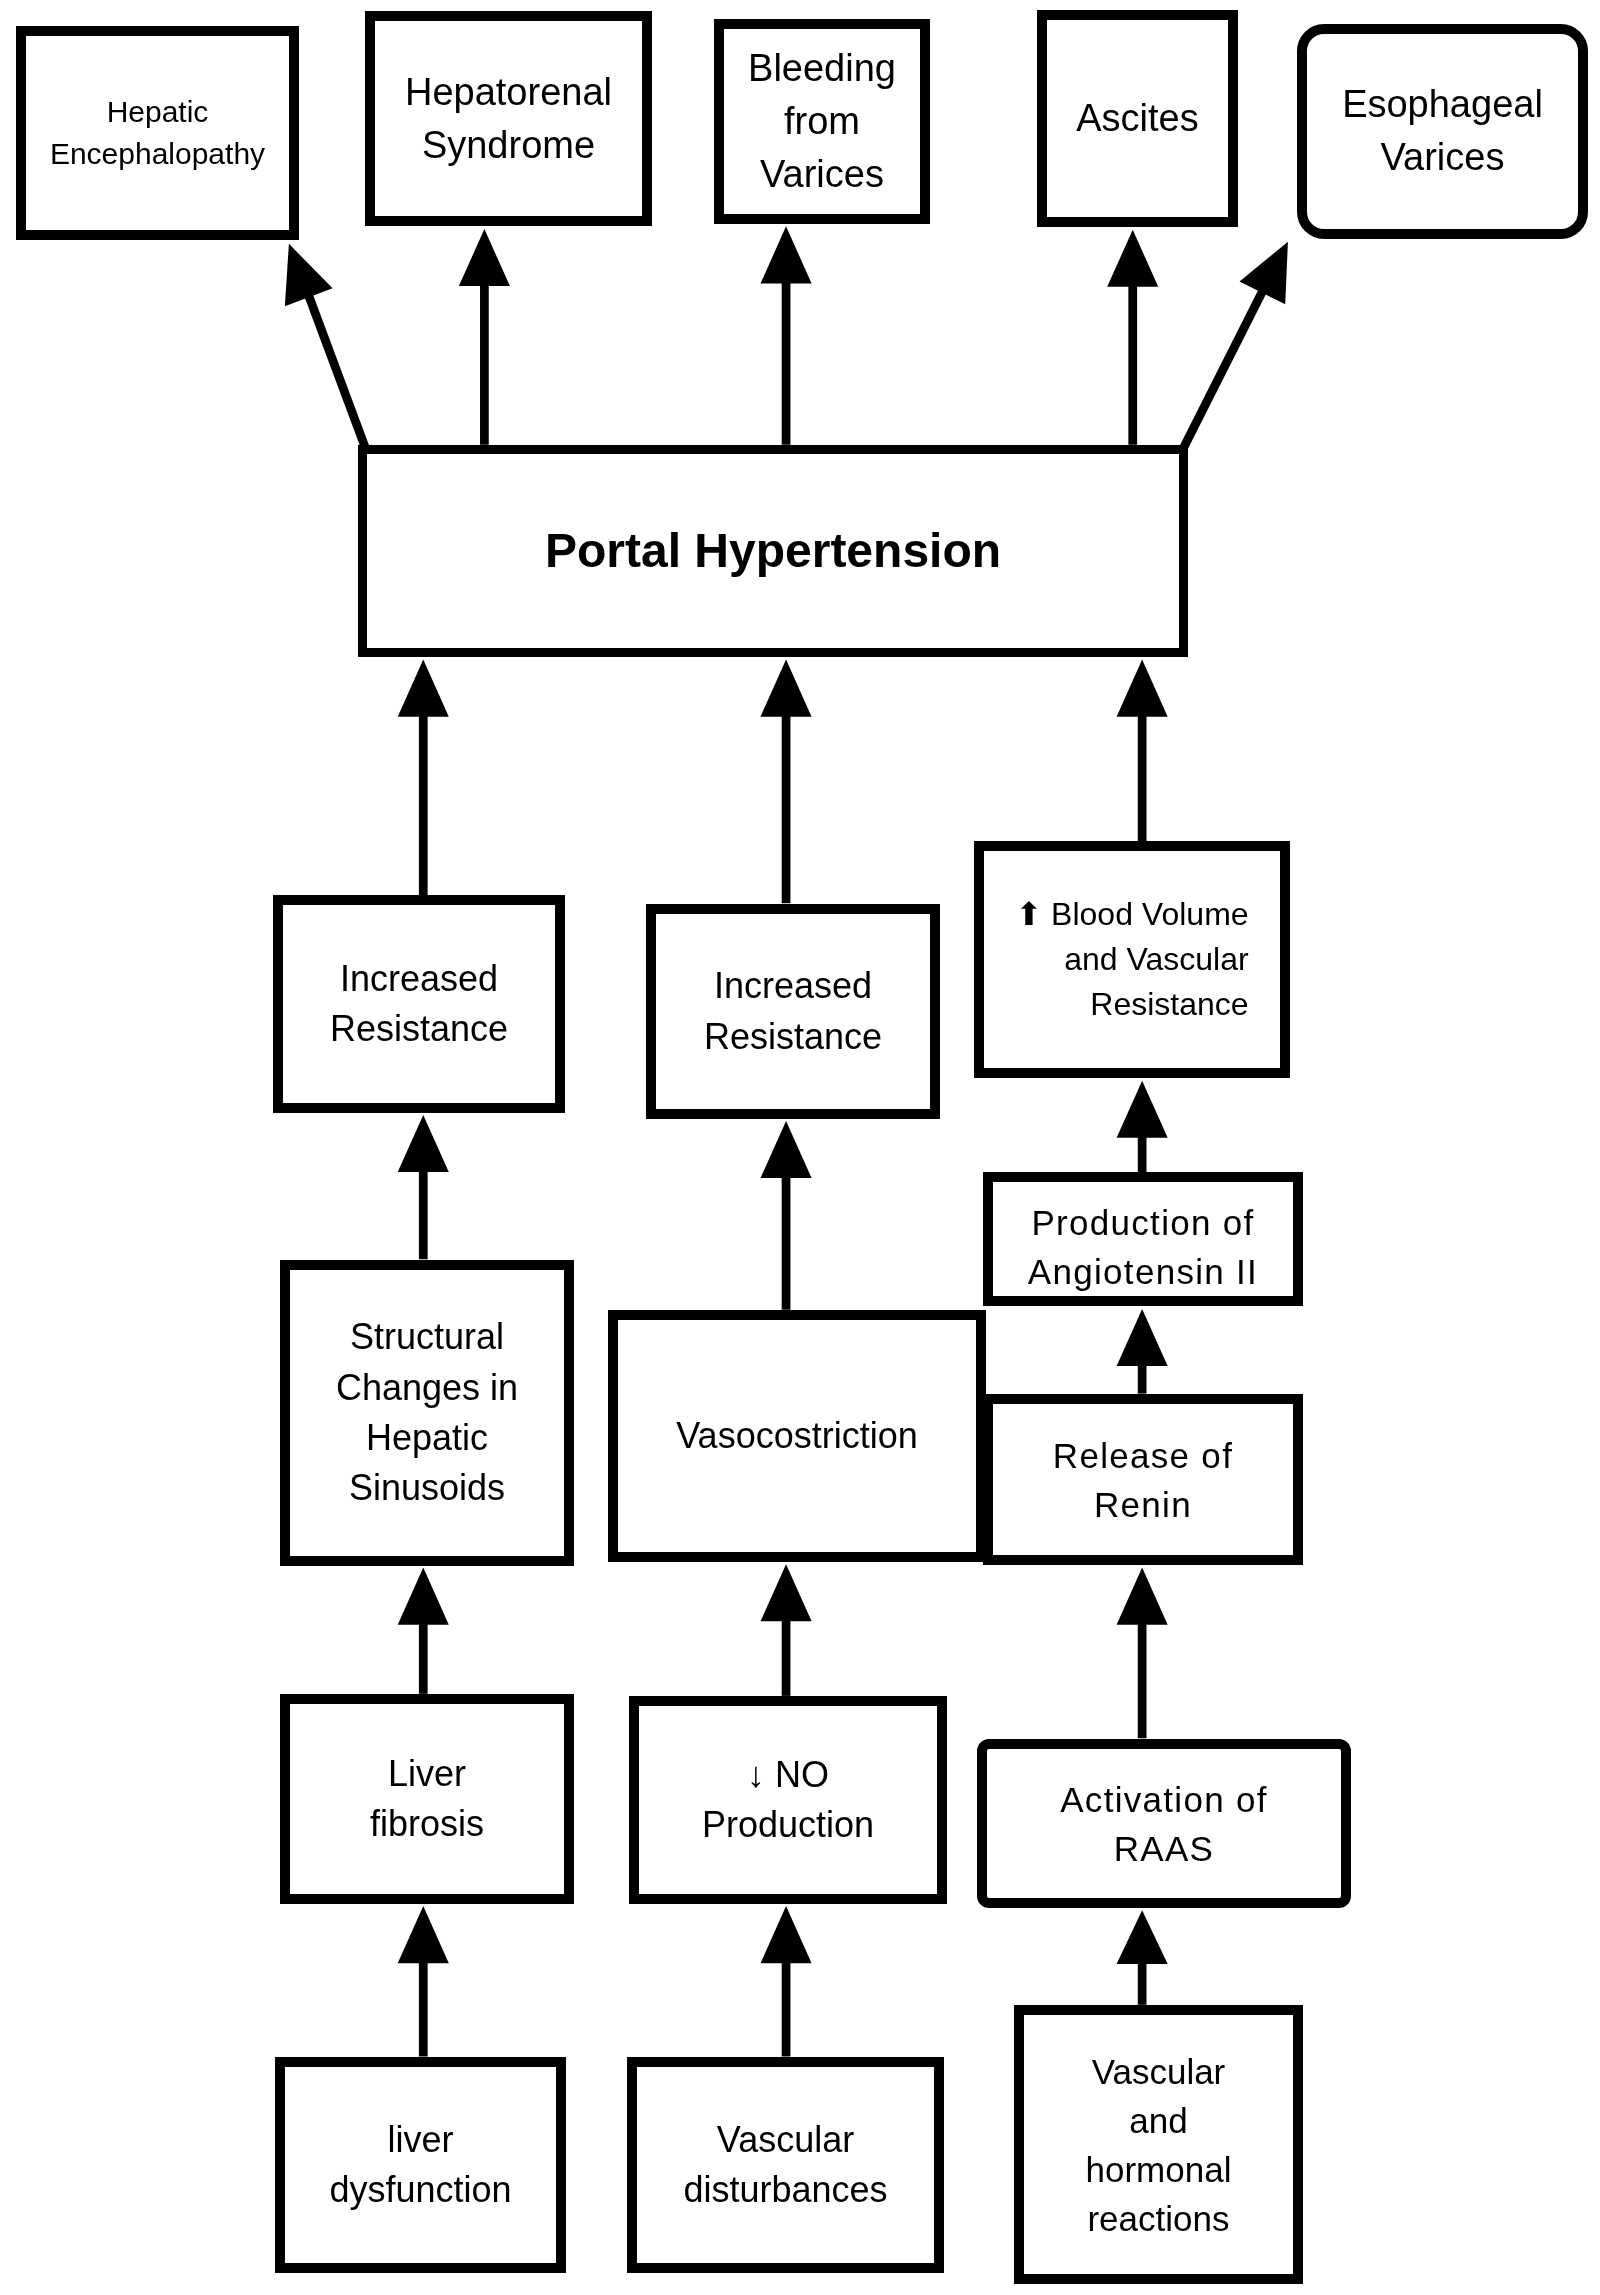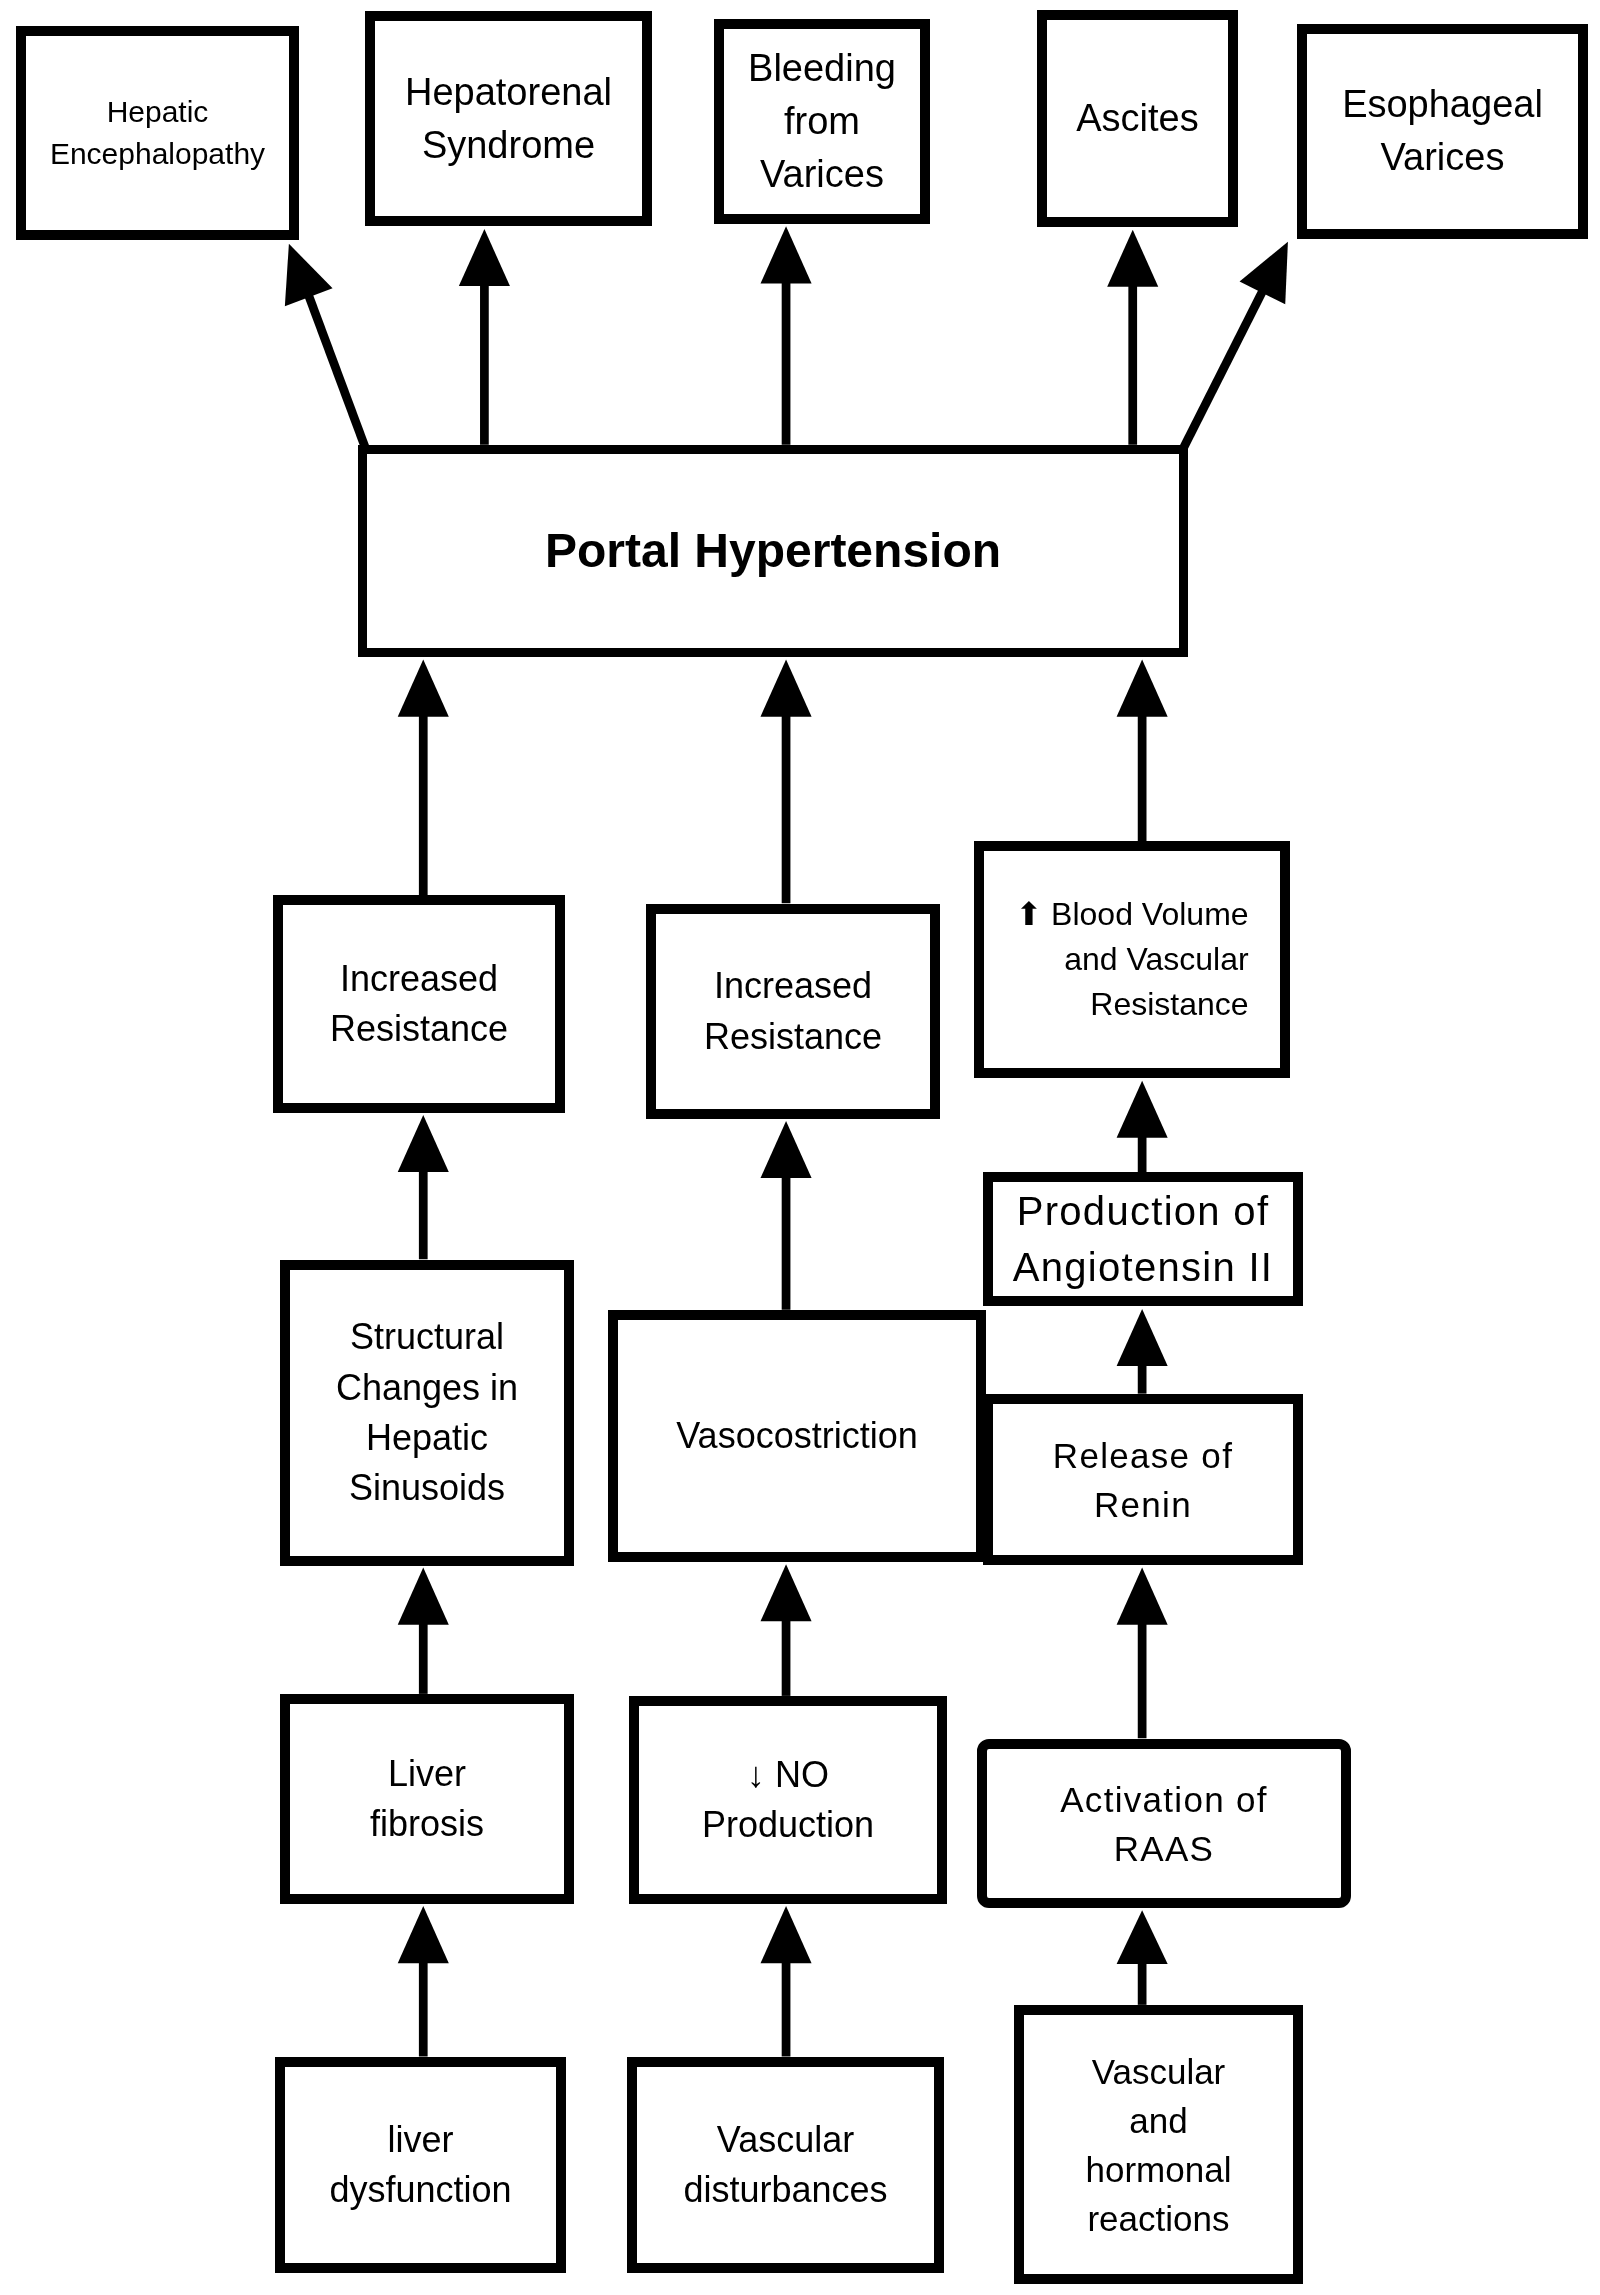--- a/index.html
+++ b/index.html
@@ -31,37 +31,37 @@
     text-align: center;
     white-space: pre-line;
     line-height: 1.4;
     z-index: 1;
   }
   
   #hepatic-encephalopathy { left: 16px;  top: 25.5px; width: 283px; height: 214px; font-size: 30px; }
   #hepatorenal-syndrome   { left: 365px; top: 11.4px; width: 287px; height: 215px; font-size: 38px; }
   #bleeding-varices       { left: 714px;top: 19px; width: 216px; height: 205px; font-size: 38px; }
   #ascites                { left: 1037px;top: 10px; width: 201px; height: 217px; font-size: 38px; }
-  #esophageal-varices     { left: 1297px;top: 23.5px; width: 291px; height: 215px; font-size: 38px; }
+  #esophageal-varices     { left: 1297px;top: 23.5px; width: 291px; height: 215px; font-size: 38px; border-radius: 27px; }
   
   #portal-hypertension    { left: 358px; top: 445px; width: 830px; height: 212px;
                             font-size: 48px; font-weight: bold; border-width: 9.4px; }
   
   #increased-resistance-left { left: 273px; top: 895px; width: 292px; height: 218px; font-size: 36px; }
   #structural-changes        { left: 280px; top: 1260px; width: 294px; height: 306px; font-size: 36px; }
   #liver-fibrosis            { left: 280px; top: 1694px; width: 294px; height: 210px; font-size: 36px; }
   #liver-dysfunction         { left: 275px; top: 2057px; width: 291px; height: 216px; font-size: 36px; }
   
   #increased-resistance-middle { left: 646px; top: 904px; width: 294px; height: 215px; font-size: 36px; }
   #vasocostriction             { left: 608px; top: 1310px; width: 378px; height: 252px; font-size: 36px; }
   #no-production               { left: 629px; top: 1696px; width: 318px; height: 208px; font-size: 36px; }
   #vascular-disturbances       { left: 627px; top: 2057px; width: 317px; height: 216px; font-size: 36px; }
   
   #blood-volume            { left: 974px; top: 841px; width: 316px; height: 237px; font-size: 32px; text-align: right; }
-  #production-angiotensin  { left: 983px; top: 1172px; width: 320px; height: 134px; font-size: 40px; letter-spacing: 1.3px; }
+  #production-angiotensin  { left: 983px; top: 1172px; width: 320px; height: 134px; font-size: 35px; letter-spacing: 1.3px; align-items: flex-end; }
   #release-renin           { left: 983px; top: 1394px; width: 320px; height: 171px; font-size: 35px; letter-spacing: 1.3px; }
   #activation-raas         { left: 977px; top: 1739px; width: 374px; height: 169px; font-size: 35px; letter-spacing: 1.3px; border-radius: 12px; }
   #vascular-hormonal       { left: 1014px; top: 2005px; width: 289px; height: 279px; font-size: 35px; }
 </style>
 </head>
 <body>
 
 <div class="canvas">
 
   <svg class="arrows" viewBox="0 0 2383 3417" preserveAspectRatio="none" aria-hidden="true">

